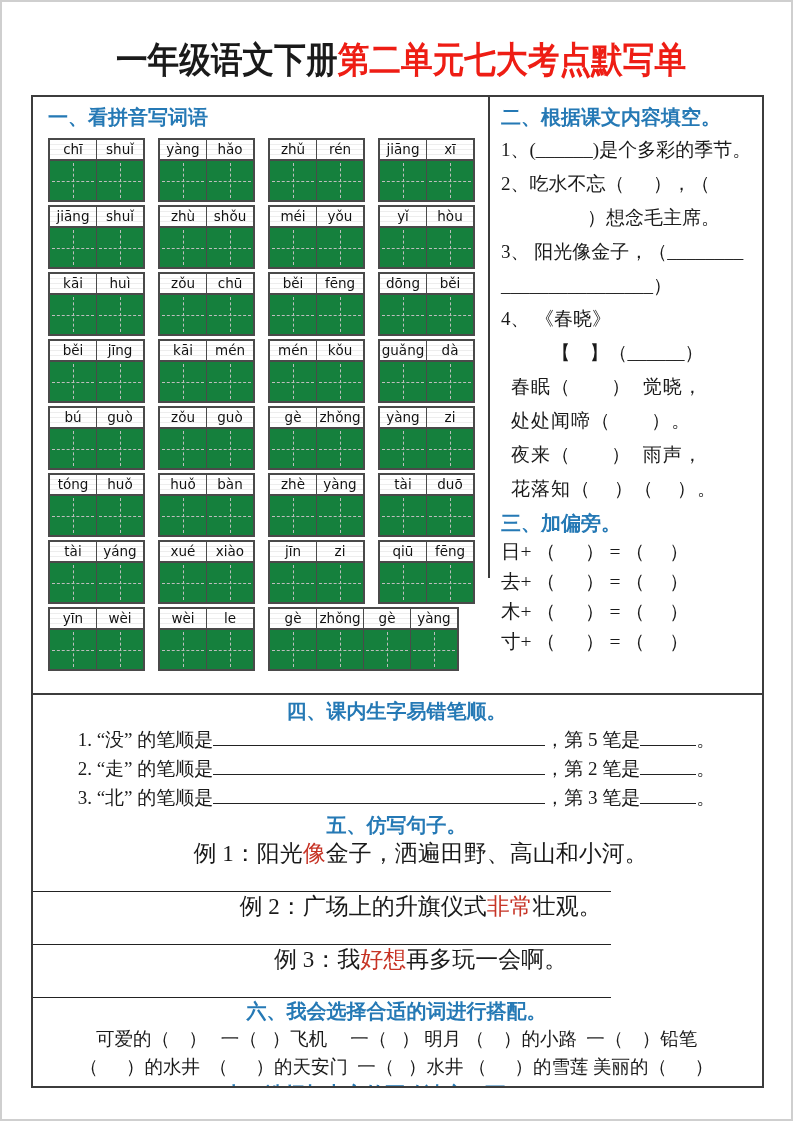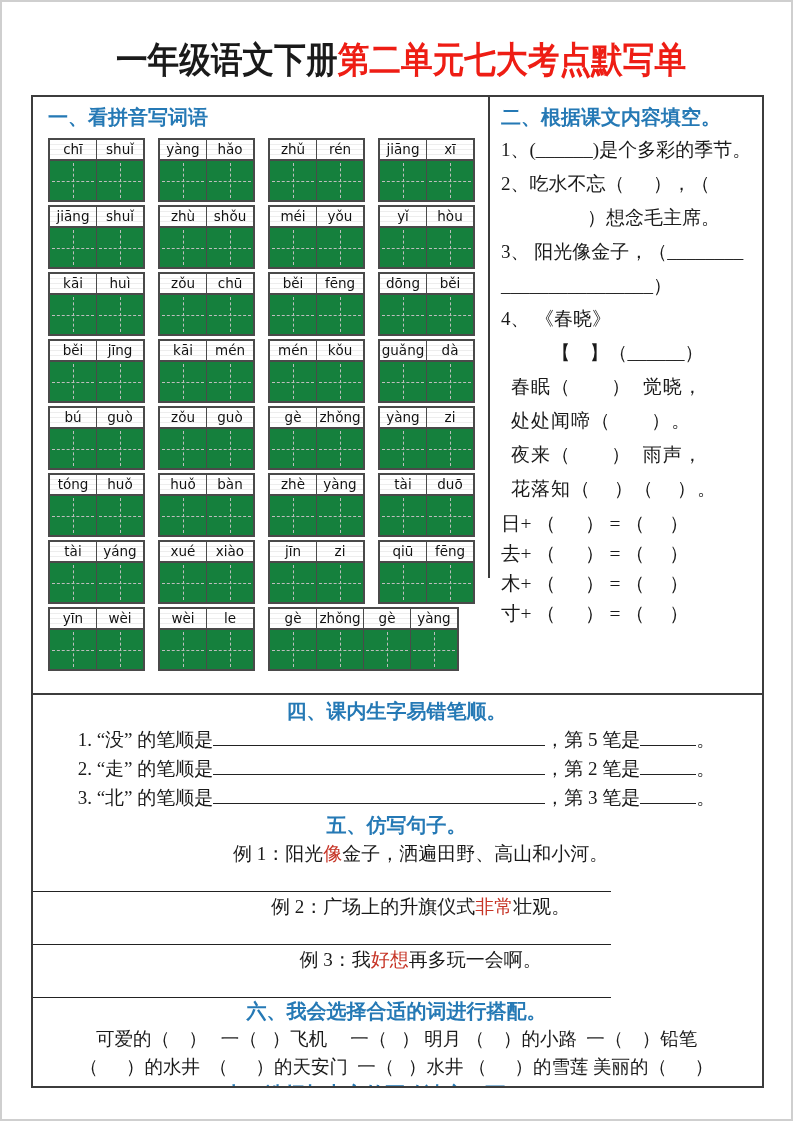--- a/index.html
+++ b/index.html
@@ -43,21 +43,21 @@
   .s2-flex{display:flex;}
   .s2-flex .lbl{flex:0 0 34px;}
   .s2-flex .ctr{flex:1;}
   .s2-center{text-align:center;}
   .s2-poem{margin-left:10px;letter-spacing:1px;}
   .s3-line{font-size:19.5px;line-height:1.55;white-space:pre;}
   
   .s4-item{font-size:19px;line-height:28px;white-space:pre;}
   .u-long{display:inline-block;width:332px;border-bottom:1.5px solid #222;height:1.05em;vertical-align:baseline;}
   .u-short{display:inline-block;width:56px;border-bottom:1.5px solid #222;height:1.05em;vertical-align:baseline;}
-  .s5-example{font-size:19px;line-height:26px;margin-top:2px;white-space:pre;margin-left:48px;}
+  .s5-example{font-size:23px;line-height:26px;margin-top:2px;white-space:pre;margin-left:48px;}
   .answer-line{border-bottom:1.5px solid #222;height:24px;width:578px;margin-left:-10px;}
   .s6-line{font-size:18.5px;line-height:28px;white-space:pre;}
   .red{color:#c63325;}
   .check{color:#1d4f9e;font-family:"DejaVu Sans",sans-serif;font-weight:bold;}
 </style>
 </head>
 <body>
 
 <div class="title">
   <span class="title-inner">
@@ -603,20 +603,21 @@
         <div class="s2-line s2-indent">）想念毛主席。</div>
         <div class="s2-line">3、 阳光像金子，（________</div>
         <div class="s2-line">________________）</div>
         <div class="s2-line s2-flex"><span class="lbl">4、</span><span class="ctr">《春晓》</span></div>
         <div class="s2-line s2-center">【　】（______）</div>
         <div class="s2-line s2-poem">春眠（       ）  觉晓，</div>
         <div class="s2-line s2-poem">处处闻啼（       ）。</div>
         <div class="s2-line s2-poem">夜来（       ）  雨声，</div>
         <div class="s2-line s2-poem">花落知（    ）（    ）。</div>
       </div>
+    <div class="sec-head" style="margin-top:6px;">三、加偏旁。</div>
     <div>
         <div class="s3-line">日+ （      ） = （     ）</div>
         <div class="s3-line">去+ （      ） = （     ）</div>
         <div class="s3-line">木+ （      ） = （     ）</div>
         <div class="s3-line">寸+ （      ） = （     ）</div>
       </div>
   </div>
 
   <div class="bottom-pane">
     <div class="sec-head">四、课内生字易错笔顺。</div>

